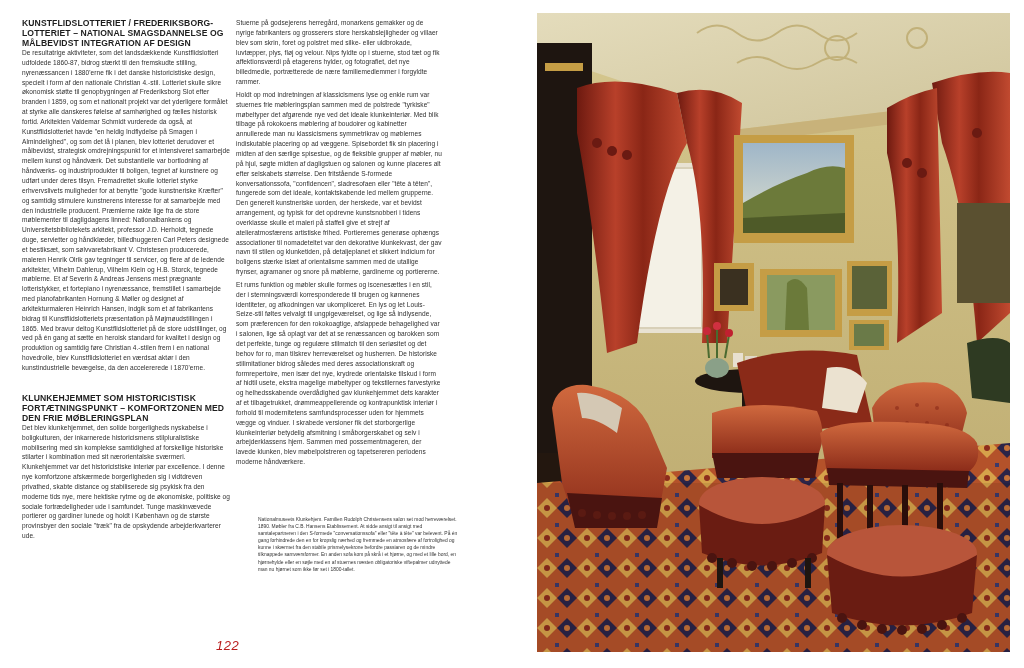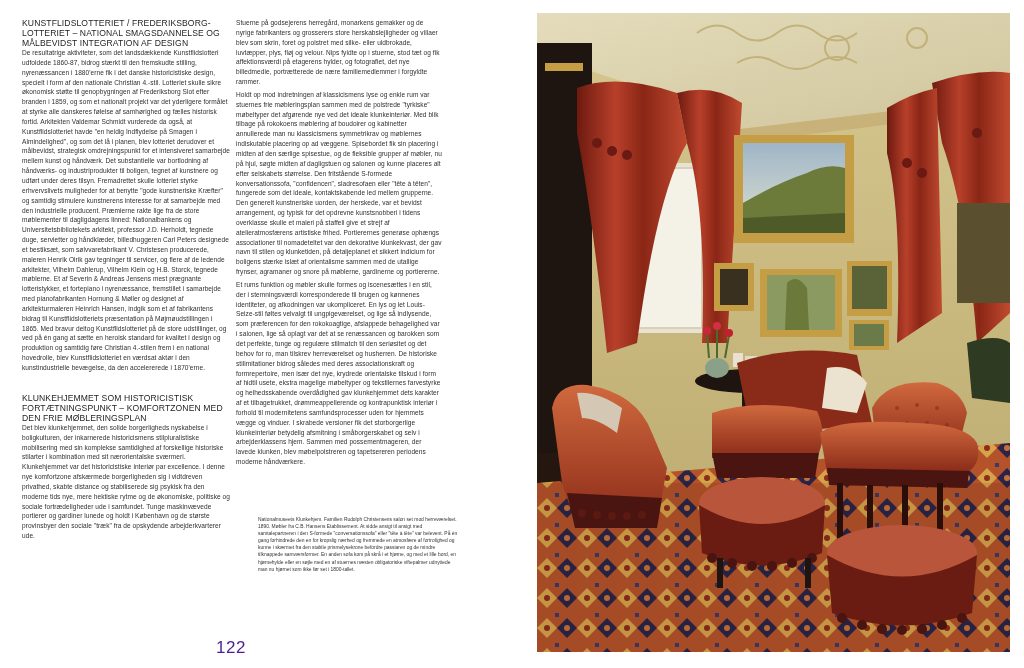--- a/index.html
+++ b/index.html
@@ -1,25 +1,25 @@
 <!DOCTYPE html>
 <html><head>
   <meta charset="utf-8">
   <style>
     html, body { margin:0; padding:0; }
     body { width:1024px; height:668px; background:#ffffff; position:relative; overflow:hidden;
            font-family:"Liberation Sans", sans-serif; color:#2a2a2a; }
     .col { position:absolute; font-size:6.55px; line-height:9.85px; color:#303030; letter-spacing:0.05px; }
     .col-left { left:22px; top:18px; width:208px; }
     .col-mid { left:236px; top:18px; width:206px; }
-    .heading { font-size:8.6px; line-height:10px; color:#1e1e1e; text-transform:uppercase; margin:0; font-weight:normal; letter-spacing:0.1px; }
+    .heading { font-size:8.6px; line-height:10px; color:#1e1e1e; text-transform:uppercase; margin:0; font-weight:bold; letter-spacing:0.1px; }
     .p { margin:0 0 3px 0; text-align:left; }
     .heading2 { margin-top:20px; }
     .caption { position:absolute; left:258px; top:516px; width:200px; font-size:4.9px; line-height:7.1px; color:#333; }
-    .page-num { position:absolute; left:216px; top:638px; font-size:17px; color:#4c1d95; letter-spacing:0.5px; }
+    .page-num { position:absolute; left:216px; top:638px; font-size:13px; color:#b91c1c; letter-spacing:0.5px;font-style:italic; }
     .photo { position:absolute; left:537px; top:13px; width:473px; height:639px; overflow:hidden; background:#5a2a18; }
   </style>
 </head>
 <body>
 
 <div class="col col-left">
   <h2 class="heading">KUNSTFLIDSLOTTERIET / FREDERIKSBORG-LOTTERIET – NATIONAL SMAGSDANNELSE OG MÅLBEVIDST INTEGRATION AF DESIGN</h2>
   <p class="p">De resultatrige aktiviteter, som det landsdækkende Kunstflidslotteri udfoldede 1860-87, bidrog stærkt til den fremskudte stilling, nyrenæssancen i 1880'erne fik i det danske historicistiske design, specielt i form af den nationale Christian 4.-stil. Lotteriet skulle sikre økonomisk støtte til genopbygningen af Frederiksborg Slot efter branden i 1859, og som et nationalt projekt var det yderligere formålet at styrke alle danskeres følelse af samhørighed og fælles historisk fortid. Arkitekten Valdemar Schmidt vurderede da også, at Kunstflidslotteriet havde "en heldig Indflydelse på Smagen i Almindelighed", og som det lå i planen, blev lotteriet derudover et målbevidst, strategisk omdrejningspunkt for et intensiveret samarbejde mellem kunst og håndværk. Det substantielle var bortlodning af håndværks- og industriprodukter til boligen, tegnet af kunstnere og udført under deres tilsyn. Fremadrettet skulle lotteriet styrke erhvervslivets muligheder for at benytte "gode kunstneriske Kræfter" og samtidig stimulere kunstnerens interesse for at samarbejde med den industrielle producent. Præmierne rakte lige fra de store møblementer til dagligdagens linned: Nationalbankens og Universitetsbibliotekets arkitekt, professor J.D. Herholdt, tegnede duge, servietter og håndklæder, billedhuggeren Carl Peters designede et bestiksæt, som sølvvarefabrikant V. Christesen producerede, maleren Henrik Olrik gav tegninger til servicer, og flere af de ledende arkitekter, Vilhelm Dahlerup, Vilhelm Klein og H.B. Storck, tegnede møblerne. Et af Severin &amp; Andreas Jensens mest prægnante lotteristykker, et fortepiano i nyrenæssance, fremstillet i samarbejde med pianofabrikanten Hornung &amp; Møller og designet af arkitekturmaleren Heinrich Hansen, indgik som et af fabrikantens bidrag til Kunstflidslotteriets præsentation på Møjmøudstillingen i 1865. Med bravur deltog Kunstflidslotteriet på de store udstillinger, og ved på én gang at sætte en heroisk standard for kvalitet i design og produktion og samtidig føre Christian 4.-stilen frem i en national hovedrolle, blev Kunstflidslotteriet en værdsat aktør i den kunstindustrielle bevægelse, da den accelererede i 1870'erne.</p>
   <h2 class="heading heading2">KLUNKEHJEMMET SOM HISTORICISTISK FORTÆTNINGSPUNKT – KOMFORTZONEN MED DEN FRIE MØBLERINGSPLAN</h2>
   <p class="p">Det blev klunkehjemmet, den solide borgerligheds nyskabelse i boligkulturen, der inkarnerede historicismens stilpluralistiske mobilisering med sin komplekse samtidighed af forskellige historiske stilarter i kombination med sit nærorientalske sværmeri. Klunkehjemmet var det historicistiske interiør par excellence. I denne nye komfortzone afskærmede borgerligheden sig i vidtdreven privathed, skabte distance og stabiliserede sig psykisk fra den moderne tids nye, mere hektiske rytme og de økonomiske, politiske og sociale fortrædeligheder ude i samfundet. Tunge maskinvævede portierer og gardiner lunede og holdt i København og de største provinsbyer den sociale "træk" fra de opskydende arbejderkvarterer ude.</p>

